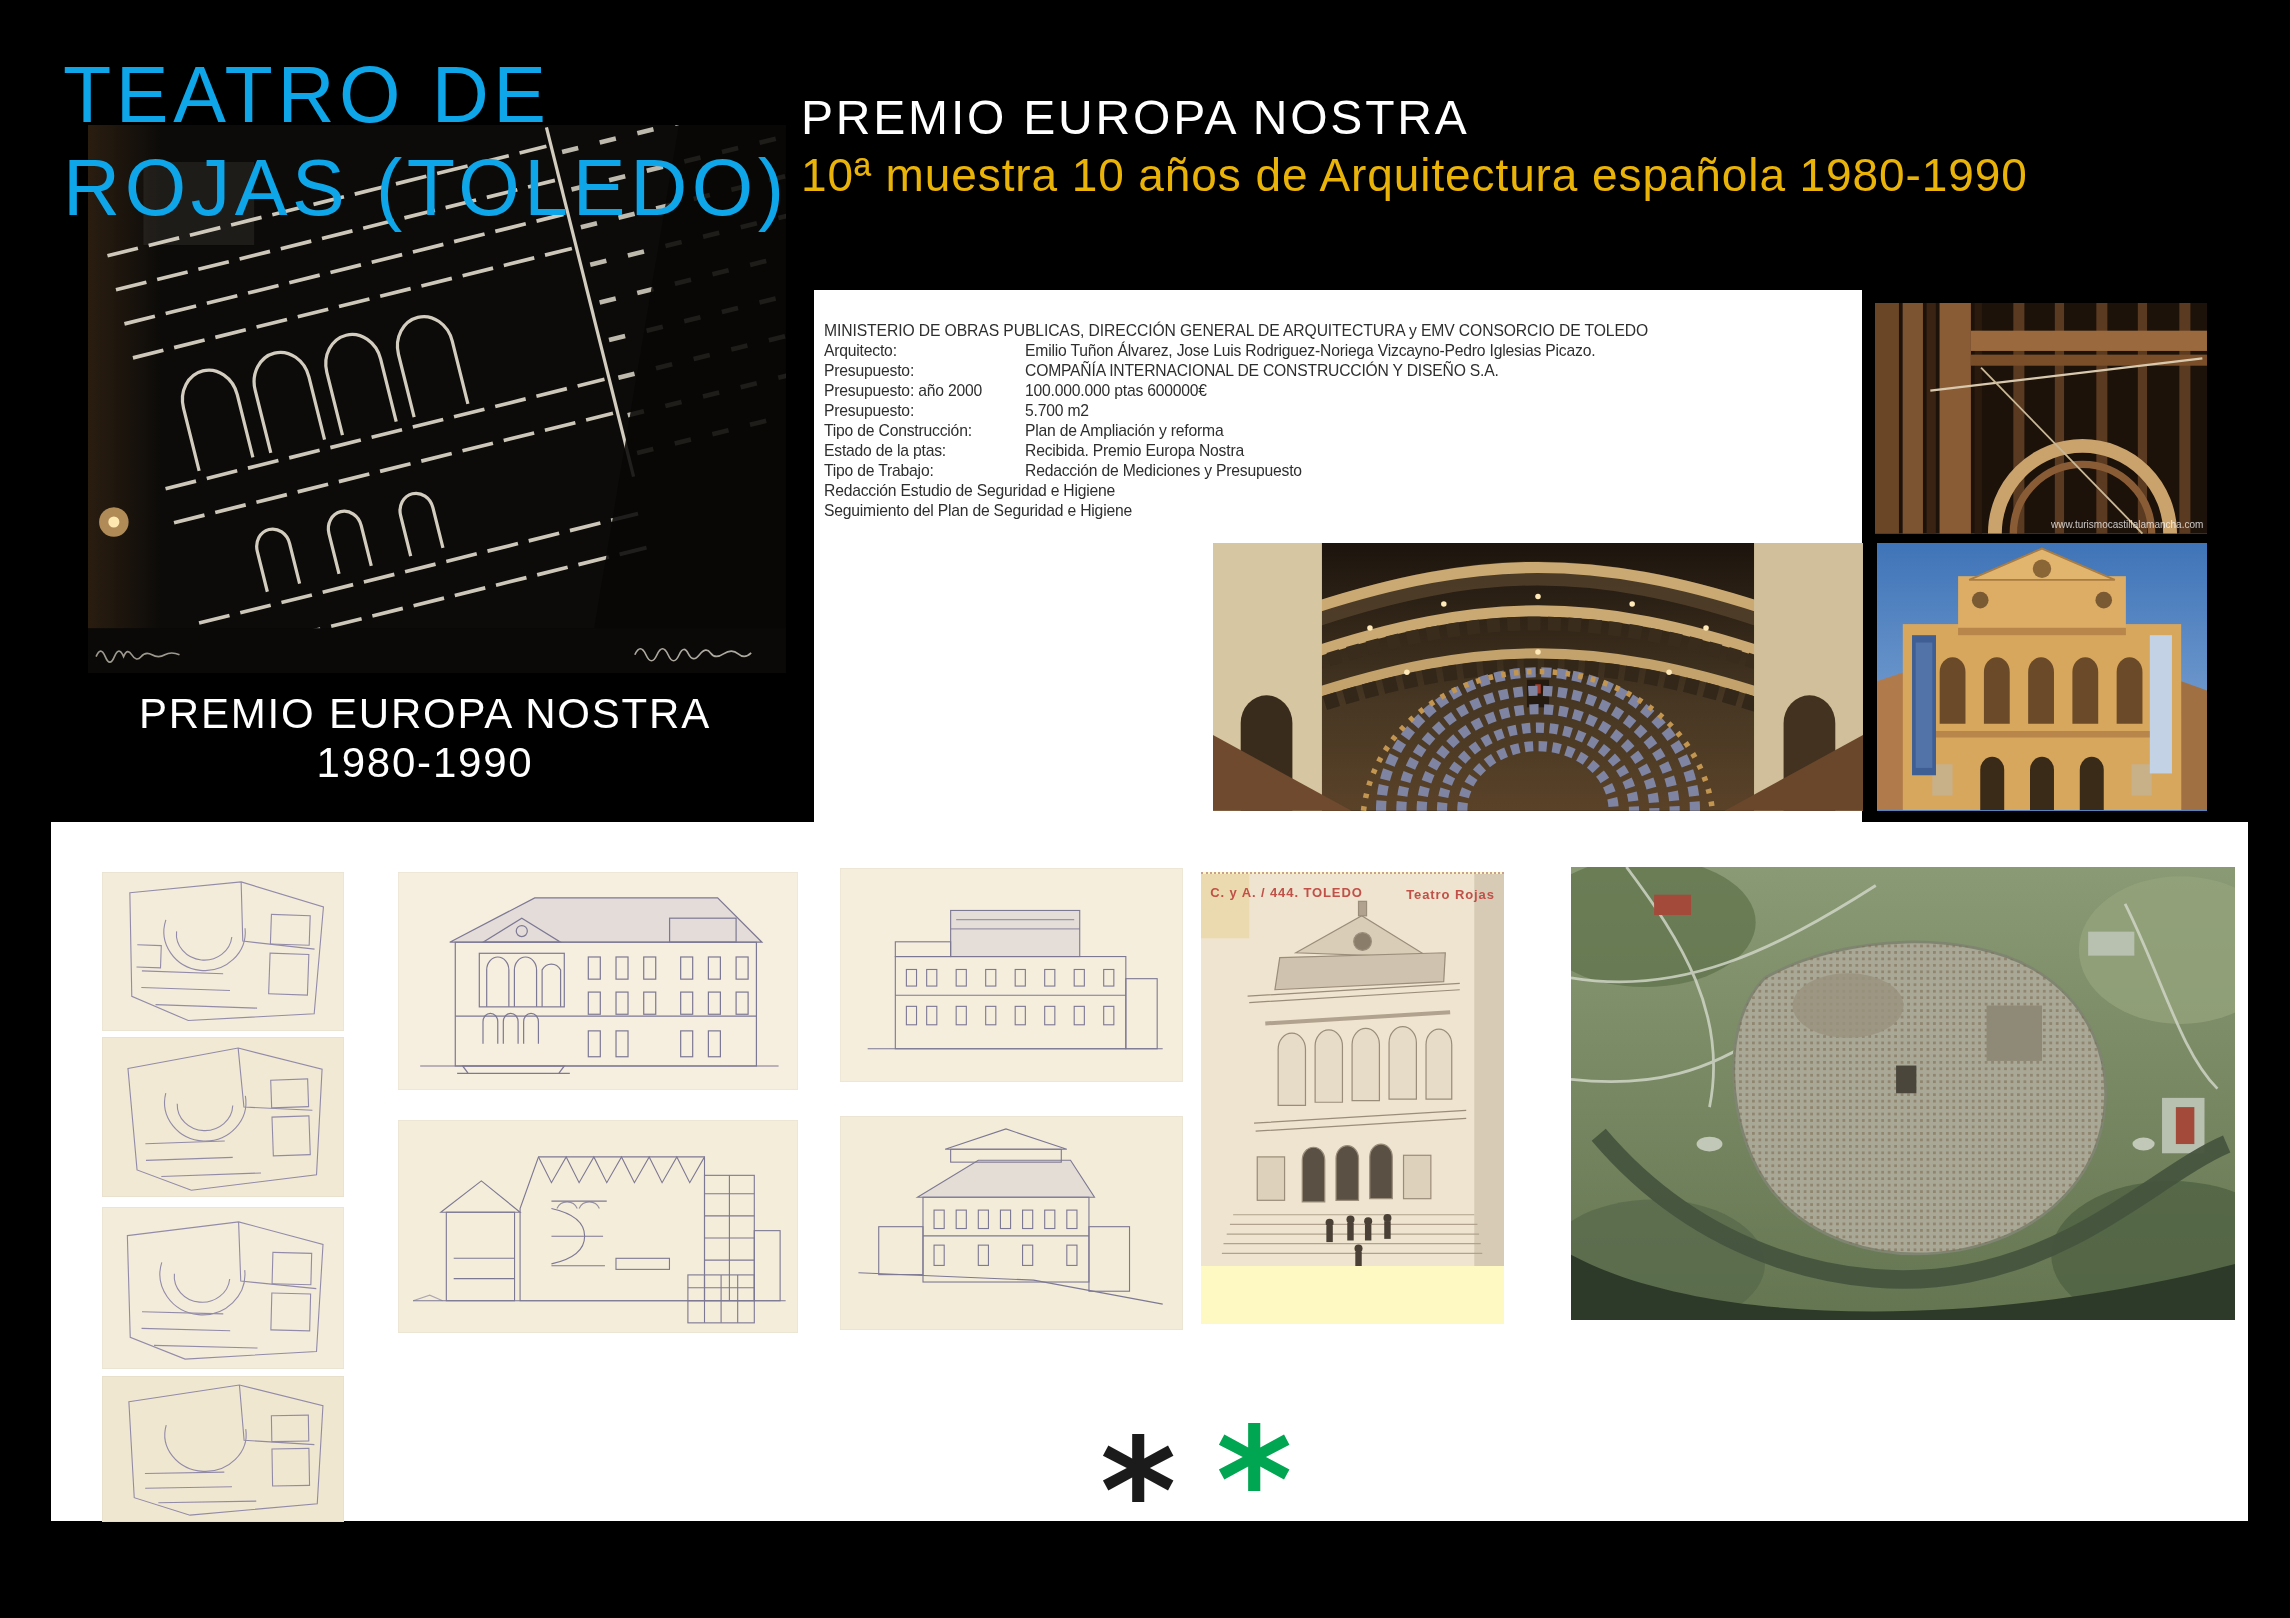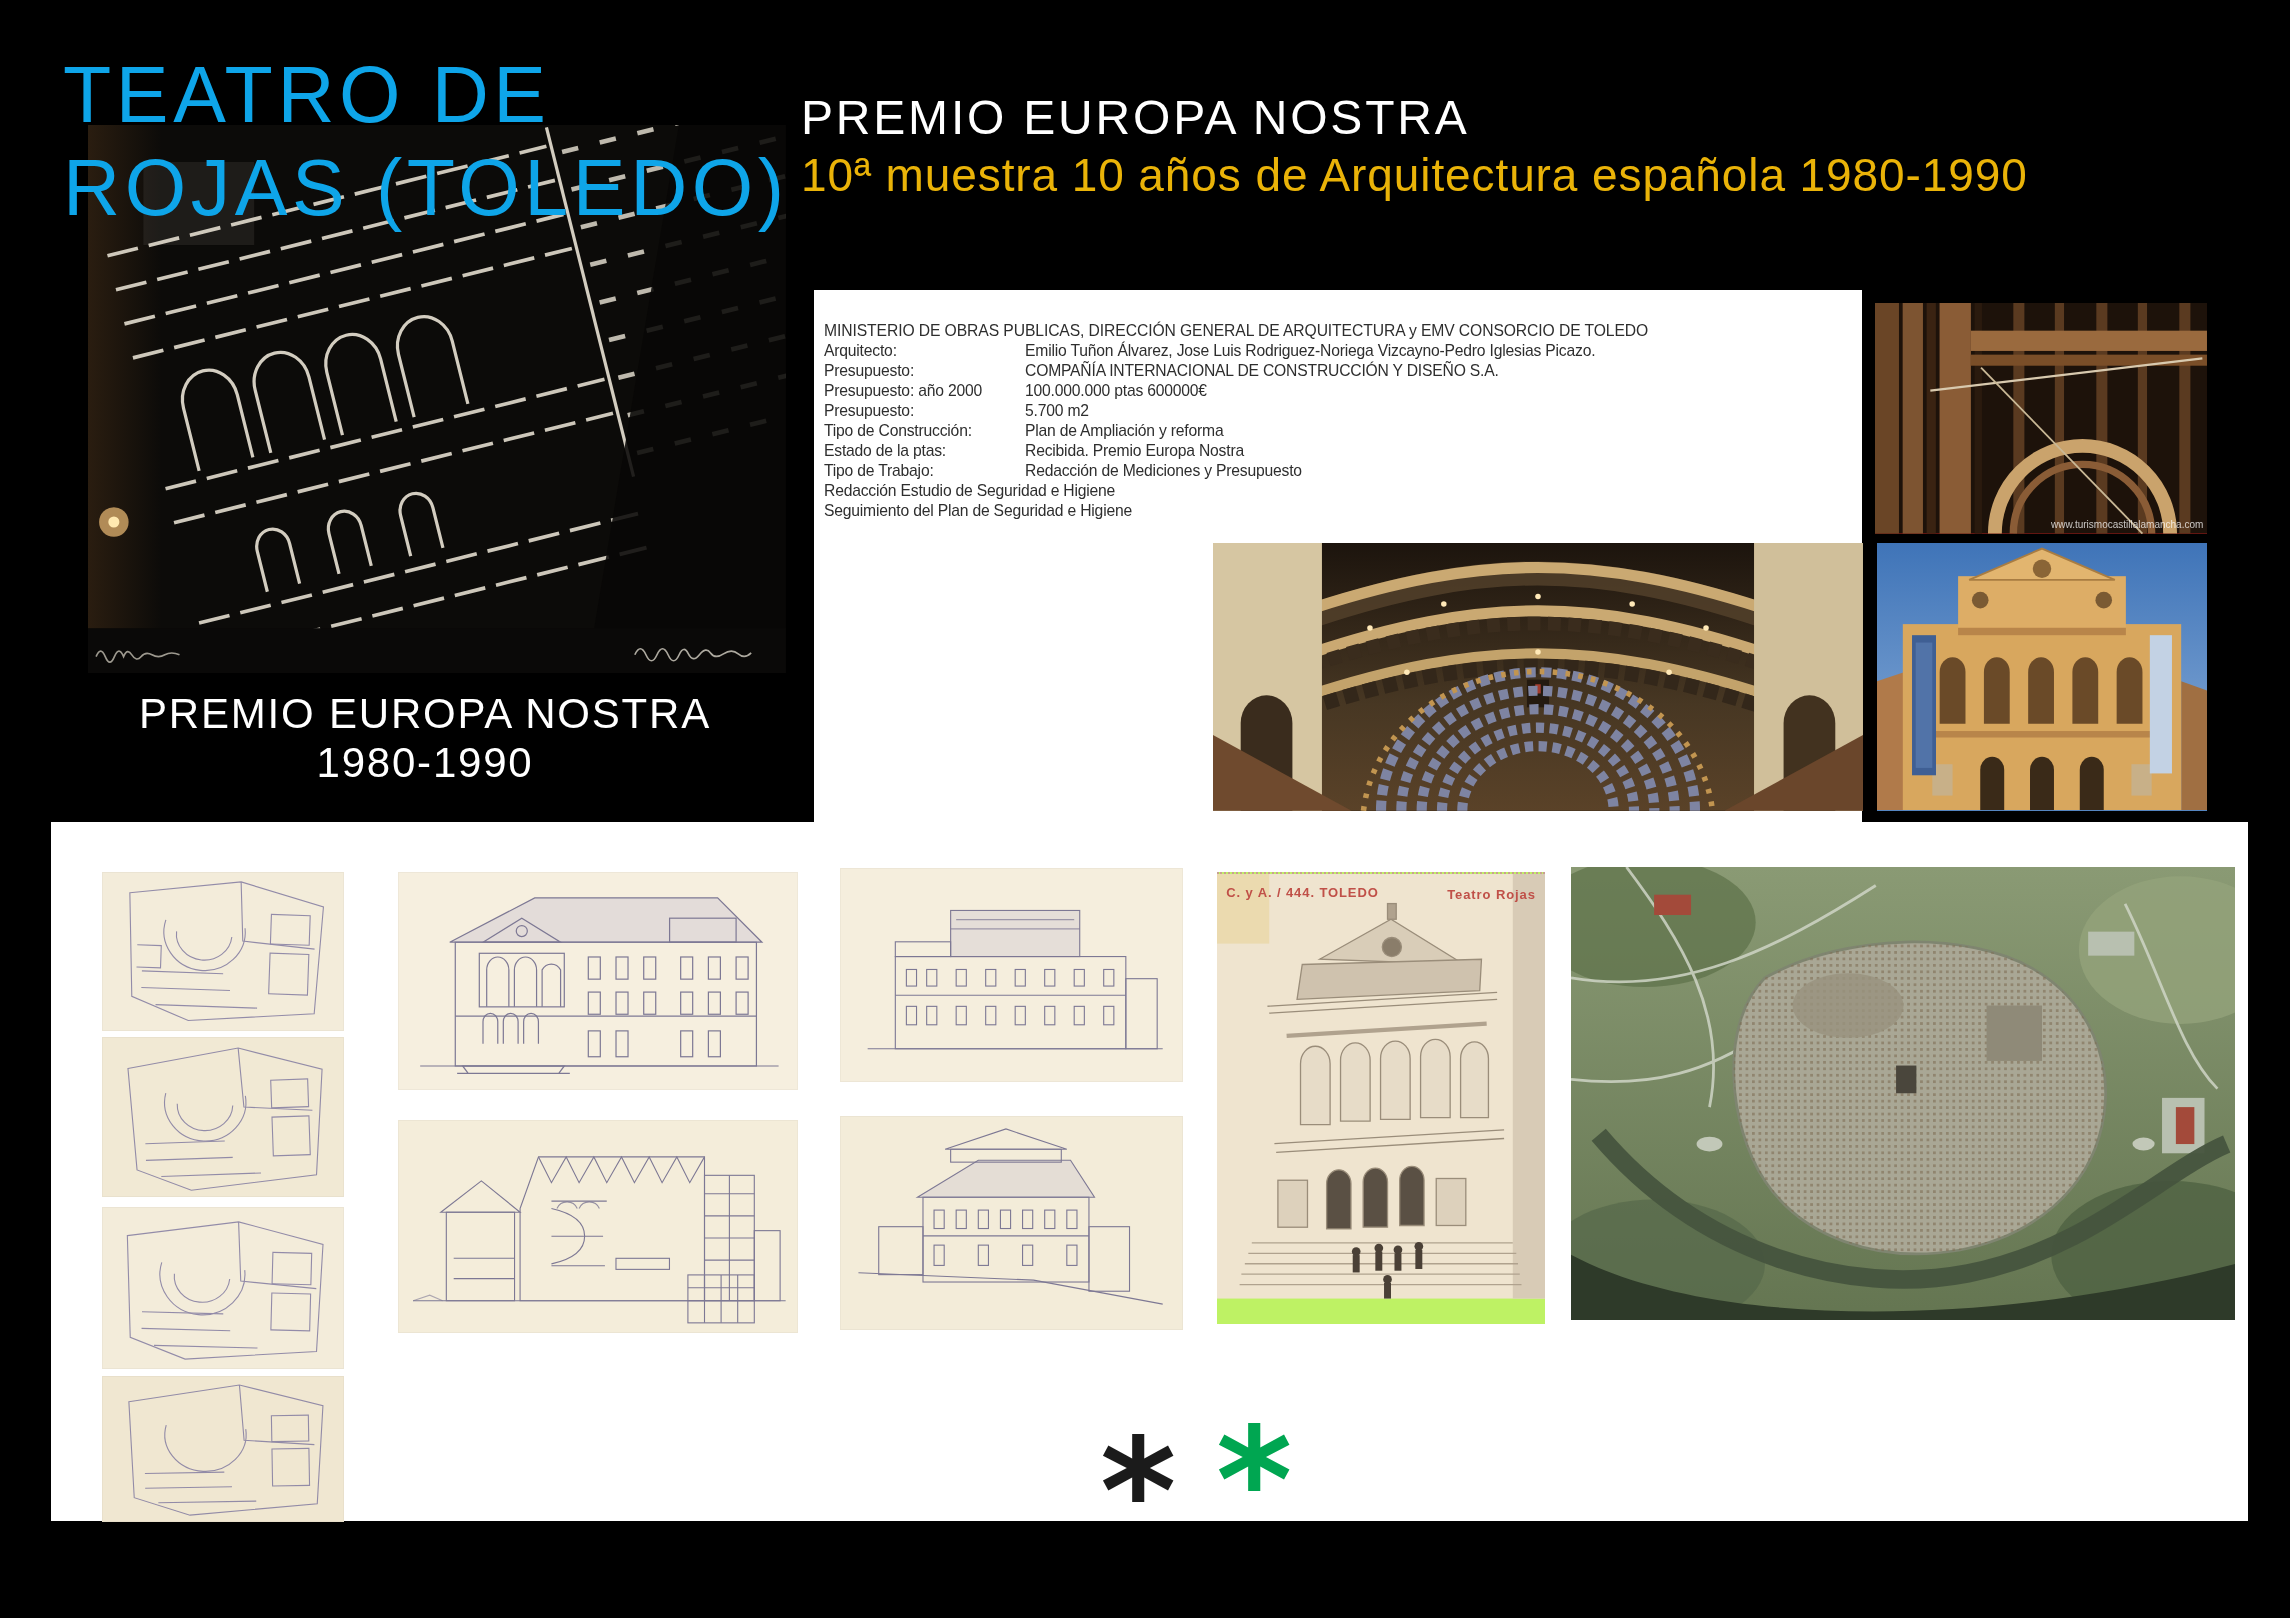--- a/index.html
+++ b/index.html
@@ -23,40 +23,40 @@
   #panel-mid{left:814px;top:290px;width:1048px;height:533px;background:#fff;}
   #panel-bottom{left:51px;top:822px;width:2197px;height:699px;background:#fff;}
 
   
   #info{left:824px;top:321px;width:1043px;color:#2e2e2e;font-size:15.7px;line-height:20px;
         letter-spacing:-0.2px;z-index:4;}
   #info .row span.lbl{display:inline-block;width:201px;}
   #info .head{letter-spacing:-0.1px;}
 
   
-  #photo-wood{left:1875px;top:303px;width:332px;height:231px;background:#b91c1c;overflow:hidden;}
+  #photo-wood{left:1875px;top:303px;width:332px;height:231px;background:#a21caf;overflow:hidden;}
   #wood-mark{right:3.7px;bottom:3.7px;position:absolute;color:rgba(255,255,255,.75);font-size:10px;}
   #photo-interior{left:1213px;top:543px;width:650px;height:268px;background:#241b12;overflow:hidden;}
   #photo-facade{left:1877px;top:543px;width:330px;height:268px;background:#5585c0;overflow:hidden;}
 
   
   .paper{background:#f3ecda;box-shadow:0 0 0 0.9px rgba(0,0,0,.03) inset;}
   .paper svg{display:block;width:100%;height:100%;}
   #plan-1{left:102px;top:872px;width:242px;height:159px;}
   #plan-2{left:102px;top:1037px;width:242px;height:160px;background:#f1e9d4;}
   #plan-3{left:102px;top:1207px;width:242px;height:162px;}
   #plan-4{left:102px;top:1376px;width:242px;height:146px;background:#f0e7d1;}
   #elev-front{left:398px;top:872px;width:400px;height:218px;background:#f6efdf;}
   #section{left:398px;top:1120px;width:400px;height:213px;background:#f4edda;}
   #elev-side{left:840px;top:868px;width:343px;height:214px;background:#f5eedd;}
   #elev-rear{left:840px;top:1116px;width:343px;height:214px;background:#f3ecd9;}
 
   
-  #postcard{left:1201px;top:872px;width:328px;height:450px;background:#bef264;overflow:hidden;
-            border-top:2.8px dotted #c9a090;margin-left:16px;}
+  #postcard{left:1201px;top:872px;width:303px;height:450px;background:#fef9c3;overflow:hidden;
+            border-top:2.8px dotted #c9a090;}
   .pc-label{position:absolute;font-size:13px;color:#c05048;font-weight:bold;letter-spacing:0.9px;}
   #pc-left{left:9.2px;top:11px;}
   #pc-right{right:9.2px;top:13px;}
   #aerial{left:1571px;top:867px;width:664px;height:453px;background:#7d8f68;overflow:hidden;}
 
   
   .asterisk{font-family:"DejaVu Sans", sans-serif;font-weight:bold;font-size:146px;line-height:1;}
   #asterisk-black{left:1100px;top:1419px;color:#1b1b1b;}
   #asterisk-green{left:1216px;top:1408px;color:#00A651;}
 </style>

